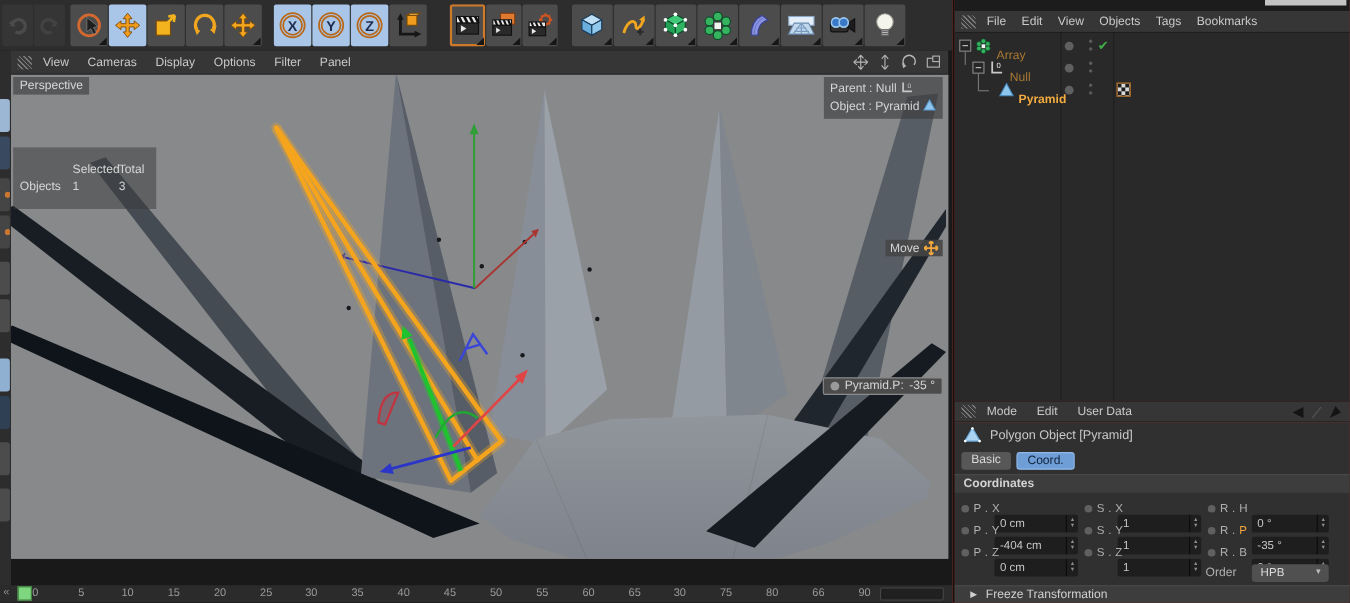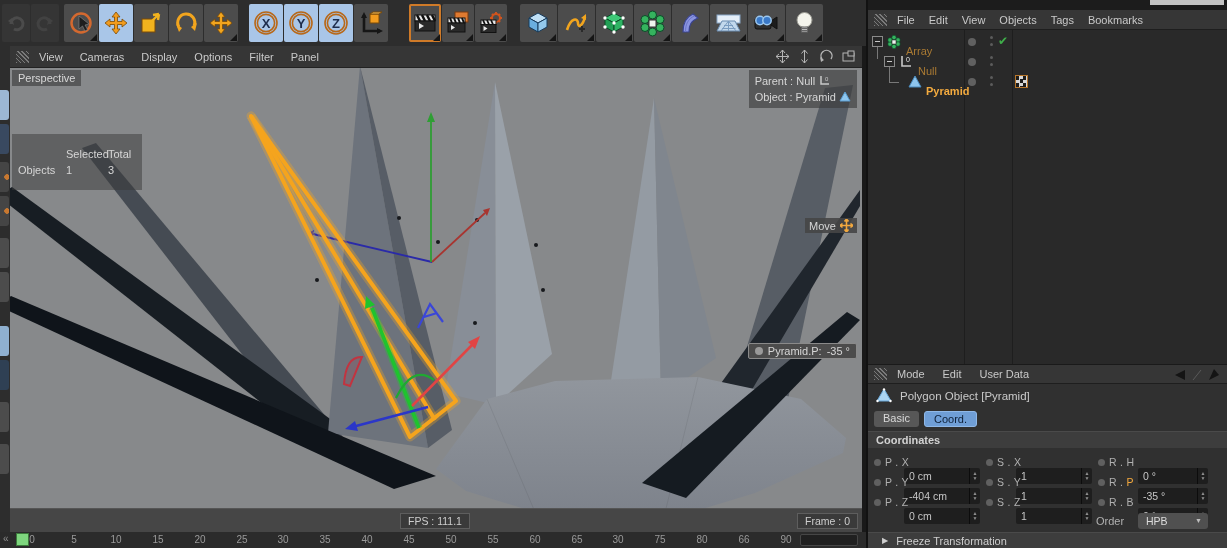--- a/index.html
+++ b/index.html
@@ -426,24 +426,20 @@
         </svg>
     </div>
 
     <div class="hud-rot">
       <span class="gdot"></span>
       <span>Pyramid.P:</span>
       <span>-35 °</span>
     </div>
   </div>
 
-  <div class="vp-bottom">
-    <div class="fps-box">FPS : 111.1</div>
-    <div class="frame-box">Frame : 0</div>
-  </div>
 
   <div class="timeline">
     <span class="tl-scroll">«</span>
     <span class="tl-marker"></span>
     <span class="tick" style="left:22px">0</span>
     <span class="tick" style="left:64px">5</span>
     <span class="tick" style="left:106px">10</span>
     <span class="tick" style="left:148px">15</span>
     <span class="tick" style="left:190px">20</span>
     <span class="tick" style="left:232px">25</span>

